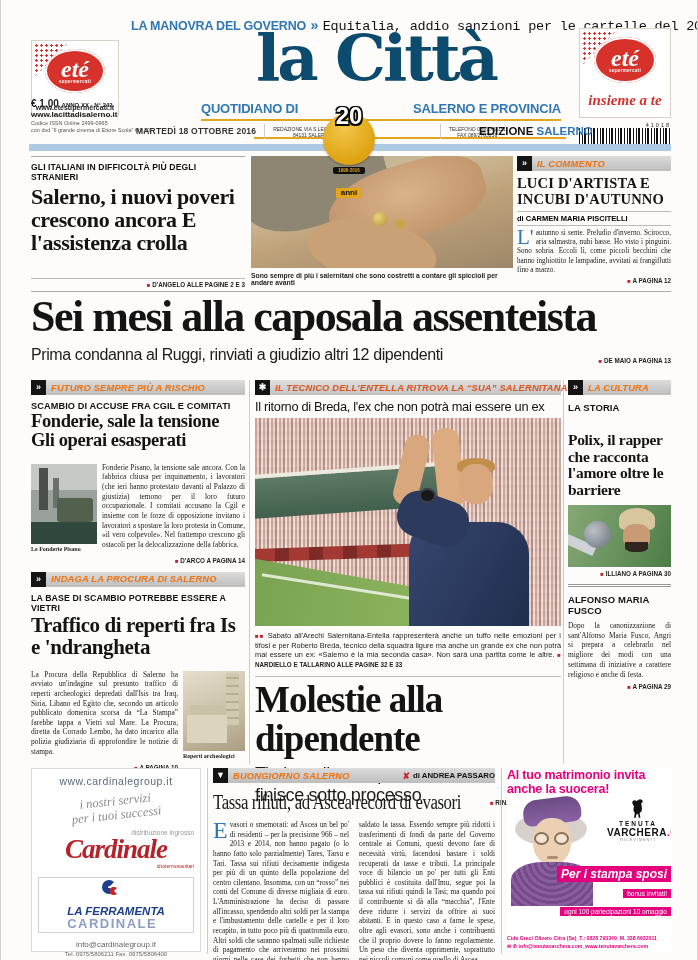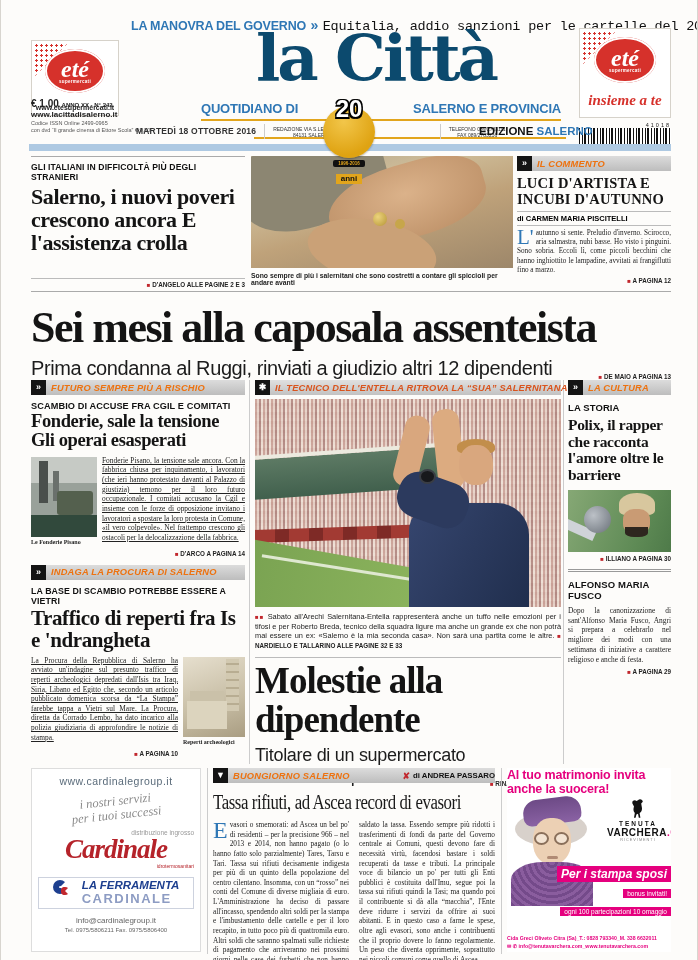--- a/index.html
+++ b/index.html
@@ -45,36 +45,36 @@
 
   
   .mast-title { position:absolute; top:26px; left:180px; width:390px; text-align:center;
     font-family:"DejaVu Serif", serif; font-weight:bold; font-size:64px; letter-spacing:-3px; color:#0c4a6e; line-height:1; }
   .mast-sub { position:absolute; top:101px; left:200px; width:360px; display:flex; justify-content:space-between;
     color:#2f77b5; font-weight:bold; font-size:13px; letter-spacing:-0.2px; }
   .gold-rule { position:absolute; background:#e2a51c; height:2px; }
   .gr1 { top:119px; left:200px; width:360px; }
   .gr2 { top:137px; left:253px; width:312px; }
   .badge { position:absolute; top:97px; left:320px; width:56px; text-align:center; z-index:6; }
-  .badge-circle { width:52px; height:52px; margin:9px auto; background:radial-gradient(circle at 40% 30%, #f2c64a, #dfa312 70%);
+  .badge-circle { width:52px; height:52px; margin:16px auto; background:radial-gradient(circle at 40% 30%, #f2c64a, #dfa312 70%);
     border-radius:50%; display:flex; flex-direction:column; align-items:center; justify-content:center; box-shadow:0 1px 2px rgba(0,0,0,.3);gap:40px; }
   .badge-num { font-weight:bold; font-size:24px; line-height:22px; color:#fff;
     text-shadow:-1.5px -1.5px 0 #000, 1.5px -1.5px 0 #000, -1.5px 1.5px 0 #000, 1.5px 1.5px 0 #000; }
   .badge-years { background:#111; color:#e2a51c; font-size:4.5px; font-weight:bold; padding:1px 5px; border-radius:2px; }
   .badge-anni { display:inline-block; background:#e2a51c; color:#111; font-weight:bold; font-size:8px; padding:0 5px 1px; margin-top:1px; }
   .inforow { position:absolute; top:124px; left:135px; width:435px; display:flex; align-items:flex-start; color:#333; }
   .inforow .date { font-size:8.5px; font-weight:bold; letter-spacing:.2px; padding-top:2px; }
   .inforow .blockc { font-size:5px; line-height:1.25; text-align:center; border-left:1px solid #ccc; margin-left:8px; padding:2px 0 0 8px; }
   .edizione { position:absolute; top:125px; left:478px; font-size:11.5px; font-weight:bold; color:#111; }
   .edizione span { color:#2f77b5; }
   .blueband { position:absolute; top:144px; left:28px; width:642px; height:7px; background:#aec9e2; }
 
   
   .kicker { font-weight:bold; color:#111; letter-spacing:.1px; }
-  .hl { font-family:"Liberation Serif", serif; font-weight:bold; color:#141414;margin-top:11px; }
+  .hl { font-family:"Liberation Serif", serif; font-weight:bold; color:#141414; }
   .bodytxt { font-family:"Liberation Serif", serif; color:#222; text-align:justify; }
   .pageref { font-size:6.3px; font-weight:bold; color:#222; text-align:right; }
   .sq { color:#c1272d; font-size:6px; }
   .rubric { display:flex; align-items:center; height:15px; background:linear-gradient(#dcdcdc,#bdbdbd); }
   .rubric-icon { width:15px; height:15px; background:#141414; color:#fff; font-size:9px; line-height:15px; text-align:center; flex:none; margin-right:5px; font-weight:bold; }
   .rubric-label { color:#ed7210; font-style:italic; font-weight:bold; font-size:9.3px; letter-spacing:.2px; white-space:nowrap; }
   .thinrule { border-top:1px solid #bbb; }
 
   
   .art-poveri { position:absolute; top:156px; left:30px; width:214px; height:132px; border-top:1px solid #aaa; }
@@ -94,33 +94,33 @@
   .art-commento .hl { font-size:14.5px; line-height:1.1; margin-top:5px; letter-spacing:.2px; }
   .art-commento .byline { font-size:7.5px; font-weight:bold; border-top:1px solid #bbb; border-bottom:1px solid #bbb; padding:2px 0; margin-top:3px; }
   .art-commento .bodytxt { font-size:7.2px; line-height:1.28; margin-top:3px; }
   .dropcap { float:left; font-family:"Liberation Serif", serif; color:#2f77b5; font-size:21px; line-height:17px; padding-right:2px; }
   .art-commento .pageref { margin-top:2px; }
 
   
   .lead { position:absolute; top:291px; left:30px; width:640px; border-top:1px solid #aaa; padding-top:3px; }
   .lead .hl { font-size:44px; letter-spacing:-1.5px; line-height:1; }
   .lead-sub { display:flex; align-items:flex-end; margin-top:7px; }
-  .lead-sub .sub { font-size:20px; color:#1c1c1c; letter-spacing:-0.4px; flex:1; }
+  .lead-sub .sub { font-size:16px; color:#1c1c1c; letter-spacing:-0.4px; flex:1; }
   .lead-sub .pageref { width:110px; }
 
   
   .cols { position:absolute; top:380px; left:30px; width:640px; height:384px; }
   .vdiv { position:absolute; top:0; bottom:0; width:1px; background:#ccc; }
   .col-left { position:absolute; left:0; top:0; width:214px; }
   .col-center { position:absolute; left:224px; top:0; width:306px; }
   .col-right { position:absolute; left:537px; top:0; width:103px; }
 
   .col-left .kicker { font-size:9.2px; margin-top:6px; }
   .col-left .hl { font-size:18.5px; line-height:1.05; letter-spacing:-0.4px; margin-top:1px; }
-  .col-left .bodytxt { font-size:7.4px; line-height:1.3; margin-top:5px; overflow:hidden;text-decoration:underline; }
+  .col-left .bodytxt { font-size:7.4px; line-height:1.3; margin-top:12px; overflow:hidden; }
   .img-left { float:left; width:66px; margin:1px 5px 1px 0; }
   .img-right { float:right; width:62px; margin:1px 0 1px 5px; }
   .photo-factory { width:66px; height:80px; position:relative; overflow:hidden; background:linear-gradient(#c6cac5 0 32%, #99a19a 32% 100%); }
   .f-chimney { position:absolute; left:8px; top:4px; width:9px; height:42px; background:#4a4f4c; }
   .f-chimney2 { position:absolute; left:22px; top:14px; width:6px; height:30px; background:#6a706c; }
   .f-tank { position:absolute; left:26px; top:34px; width:36px; height:24px; background:#54604e; border-radius:3px; }
   .f-base { position:absolute; bottom:0; width:100%; height:22px; background:#31493c; }
   .photo-artifacts { width:62px; height:80px; position:relative; overflow:hidden; background:linear-gradient(160deg,#e6dfce,#c6bca3 60%,#a99d82); }
   .a-col { position:absolute; right:6px; top:2px; width:13px; height:52px; background:repeating-linear-gradient(0deg,#d2c9b1 0 6px,#b8ad92 6px 8px); }
   .a-block { position:absolute; left:4px; bottom:8px; width:40px; height:28px; background:#dcd4be; box-shadow:0 -13px 0 -3px #cac1a9; }
@@ -149,40 +149,40 @@
   .breda-caption { font-size:7.4px; line-height:1.3; color:#222; text-align:justify; margin-top:5px; font-family:"Liberation Sans", sans-serif; }
   .breda-caption .sq2 { color:#c1272d; font-size:6px; }
   .breda-caption .cpref { font-size:6.3px; font-weight:bold; }
   .col-center .thinrule { margin-top:6px; }
   .hl-molestie { font-size:37px; letter-spacing:-1px; line-height:1.05; margin-top:4px; }
   .molestie-sub { display:flex; align-items:flex-end; margin-top:5px; }
   .molestie-sub .sub { font-size:18px; color:#1c1c1c; letter-spacing:-0.3px; flex:1; }
 
   
   .col-right .kicker { font-size:9.5px; margin-top:7px; }
-  .col-right .hl { font-size:15.5px; line-height:1.08; letter-spacing:-0.3px; margin-top:4px; }
+  .col-right .hl { font-size:15.5px; line-height:1.08; letter-spacing:-0.3px; margin-top:19px; }
   .photo-polix { position:relative; width:103px; height:62px; margin-top:6px; overflow:hidden; background:linear-gradient(110deg,#86a875,#5e8a55 70%,#4e7a49); }
   .p-beanie { position:absolute; right:16px; top:3px; width:36px; height:22px; background:#d8c79e; border-radius:50% 50% 20% 20%; }
   .p-face { position:absolute; right:21px; top:19px; width:27px; height:25px; background:#c99b74; border-radius:40%; }
   .p-beard { position:absolute; right:23px; top:37px; width:23px; height:10px; background:#2e261f; border-radius:0 0 40% 40%; }
   .p-mic { position:absolute; left:16px; top:16px; width:27px; height:27px; background:radial-gradient(circle at 35% 35%, #bcc1c7, #697078); border-radius:50%; }
   .p-stand { position:absolute; left:-8px; top:34px; width:36px; height:10px; background:#cfd3d8; transform:rotate(24deg); }
   .col-right .pageref { margin-top:3px; }
   .dbl { border-top:3px double #999; margin-top:7px; }
   .col-right .bodytxt { font-size:7.4px; line-height:1.32; margin-top:5px; }
 
   
   .bottom { position:absolute; top:768px; left:30px; width:640px; height:186px; }
   .ad-cardinale { position:absolute; left:0; top:0; width:170px; height:184px; border:1px solid #ddd; padding:6px 6px 4px; text-align:center; background:#fff; }
   .cg-site { font-size:10.5px; color:#5a6b7a; letter-spacing:.5px; }
   .cg-script { font-family:"Liberation Serif", serif; font-style:italic; color:#8a8a8a; font-size:12.5px; line-height:1.1; transform:rotate(-6deg); margin-top:8px; }
   .cg-dist { font-size:6.5px; color:#999; text-align:right; margin-top:6px; }
   .cg-brand { font-family:"Liberation Serif", serif; font-style:italic; font-weight:bold; color:#b5232a; font-size:27px; line-height:1; letter-spacing:-1px; }
   .cg-brandsub { font-size:5px; color:#b5232a; text-align:right; margin-top:0; }
-  .fc-row { display:flex; align-items:center; justify-content:center; margin-top:8px; border:1px solid #cdd2de; padding:2px; }
+  .fc-row { display:flex; align-items:center; justify-content:center; margin-top:8px; border:1px solid #cdd2de; padding:2px;flex-direction:column; }
   .fc-logo { position:relative; width:26px; height:26px; flex:none; margin-right:3px; }
   .c-ring { position:absolute; top:0; left:0; width:14px; height:14px; border:6px solid #1d3f8f; border-right-color:transparent; border-radius:50%; }
   .c-ring2 { position:absolute; top:7px; left:8px; width:5px; height:5px; border:4px solid #c1272d; border-right-color:transparent; border-radius:50%; }
   .fc-text { text-align:left; }
   .fc-l1 { color:#1d3f8f; font-weight:bold; font-style:italic; font-size:11.5px; line-height:1; }
   .fc-l2 { color:#8d9cc3; font-weight:bold; font-size:13px; letter-spacing:1.5px; line-height:1; }
   .cg-email { font-size:8px; color:#666; margin-top:7px; }
   .cg-tel { font-size:6px; color:#666; margin-top:2px; }
 
   .buongiorno { position:absolute; left:182px; top:0; width:282px; }
@@ -367,20 +367,21 @@
         <span>La Procura della Repubblica di Salerno ha avviato un'indagine sul presunto traffico di reperti archeologici depredati dall'Isis tra Iraq, Siria, Libano ed Egitto che, secondo un articolo pubblicato domenica scorsa da “La Stampa” farebbe tappa a Vietri sul Mare. La Procura, diretta da Corrado Lembo, ha dato incarico alla polizia giudiziaria di approfondire le notizie di stampa.</span>
       </div>
       <div class="pageref pr-offset"><span class="sq">■</span> <span>A PAGINA 10</span></div>
     </div>
 
     <div class="col-center">
       <div class="rubric" style="background:linear-gradient(#e0e0e0,#c2c2c2);">
         <div class="rubric-icon">✱</div>
         <div class="rubric-label" style="color:#d9541e;">IL TECNICO DELL'ENTELLA RITROVA LA “SUA” SALERNITANA</div>
       </div>
+      <div class="hl-breda">Il ritorno di Breda, l'ex che non potrà mai essere un ex</div>
       <div class="photo-stadium">
         <div class="st-roof"></div>
         <div class="st-redband"></div>
         <div class="st-pitch"></div>
         <div class="st-pitchline"></div>
         <div class="st-man">
           <div class="st-arm1"></div>
           <div class="st-arm2"></div>
           <div class="st-sleeve"></div>
           <div class="st-watch"></div>

